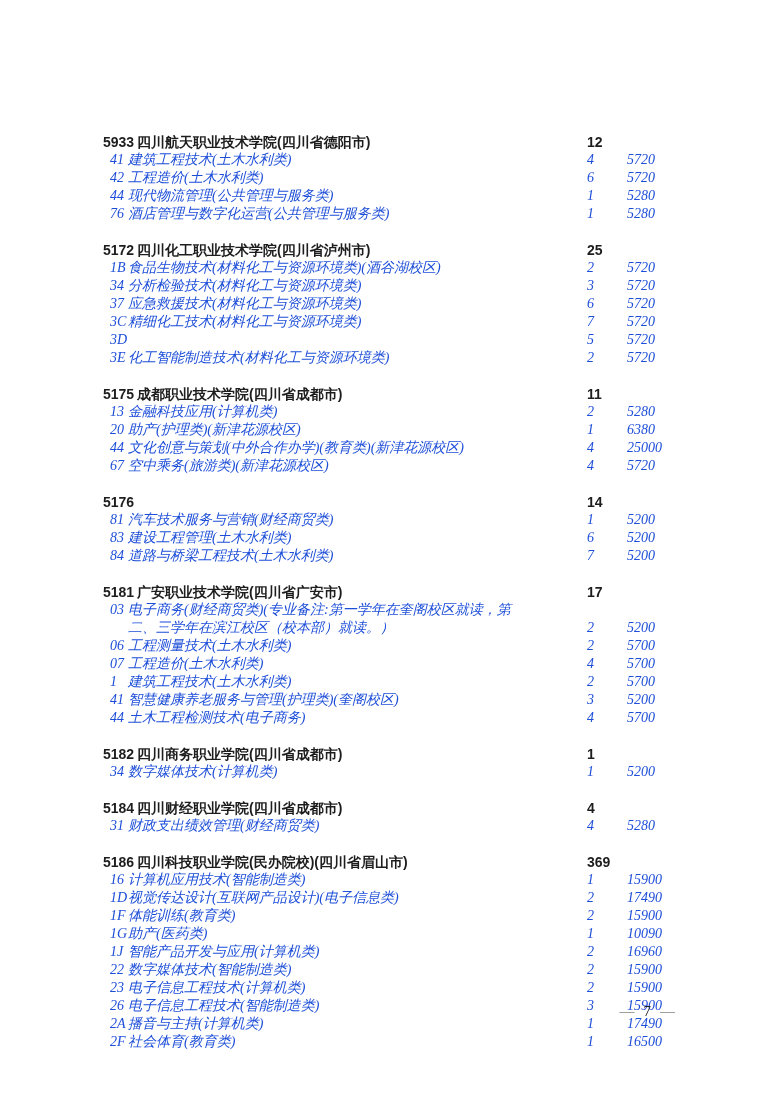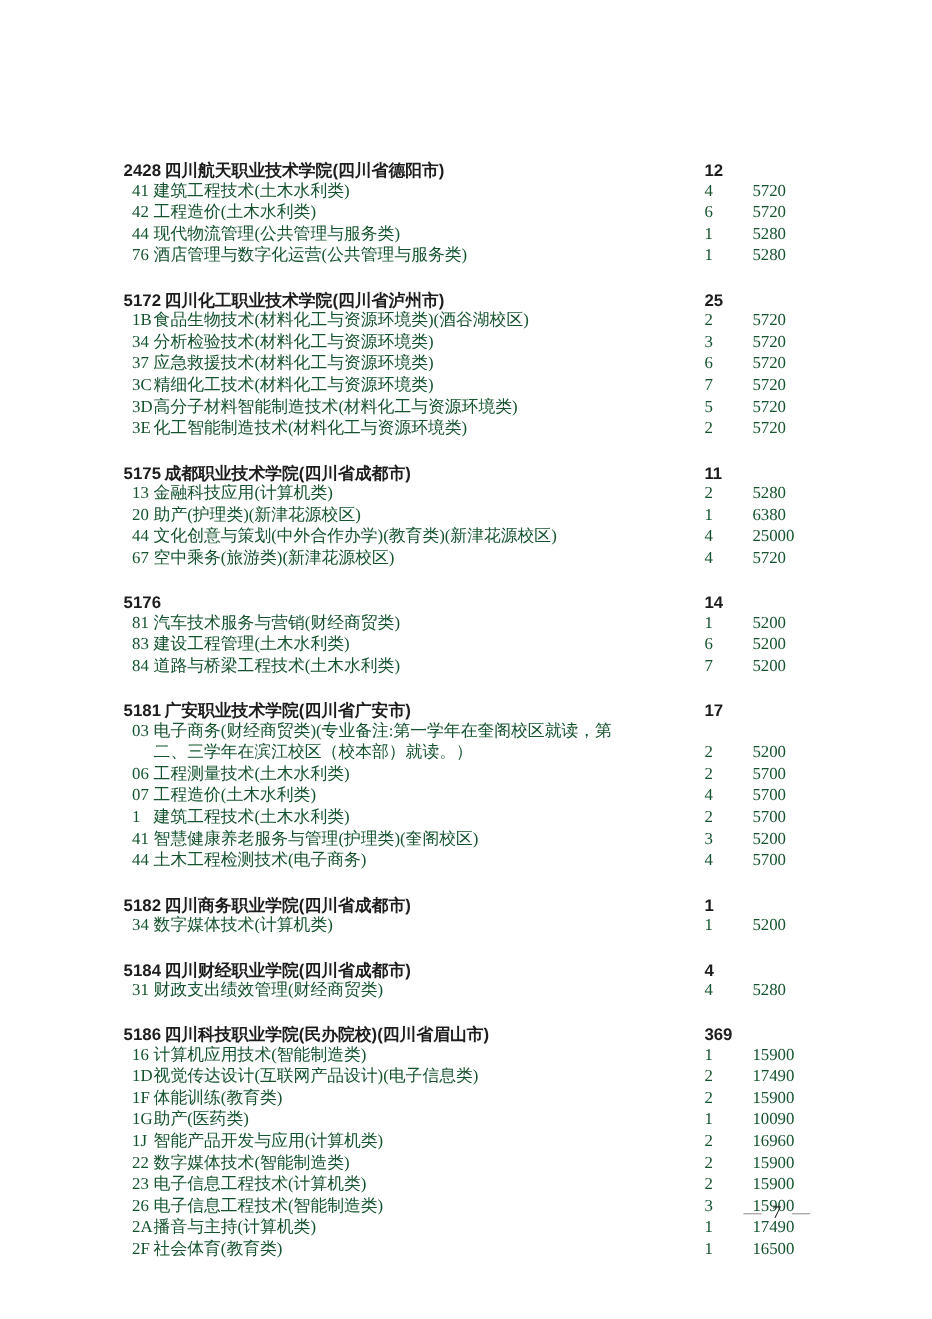--- a/index.html
+++ b/index.html
@@ -28,21 +28,22 @@
     font-weight:600;
     color:#1d1d1d;
   }
   .school-row .s-code { width:34px; align-self:flex-start; }
   .school-row .s-name { flex:0 1 auto; }
 
   
   .major-row {
     padding-left:7px;
     font-family:"Liberation Serif","DejaVu Serif",serif;
-    color:#14532d;
+    color:#1d4ed8;
+    font-style:italic;
   }
   .major-row .m-code { width:18px; align-self:flex-start; flex:0 0 auto; }
   .major-row .m-name { flex:0 1 auto; max-width:402px; }
 
   .count {
     margin-left:auto;
     width:40px;
     flex:0 0 auto;
     text-align:left;
   }
@@ -66,21 +67,21 @@
   }
   .page-footer .dash { color:#808080; }
   .page-footer .num { color:#222; }
 </style>
 </head>
 <body>
 
 <div class="content" id="school-list">
   <section class="school-block">
     <div class="row school-row">
-      <span class="s-code">2428</span>
+      <span class="s-code">5933</span>
       <span class="s-name">四川航天职业技术学院(四川省德阳市)</span>
       <span class="count">12</span>
       <span class="fee"></span>
     </div>
 
   <div class="row major-row">
     <span class="m-code">41</span>
     <span class="m-name">建筑工程技术(土木水利类)</span>
     <span class="count">4</span>
     <span class="fee">5720</span>
@@ -139,21 +140,20 @@
 
   <div class="row major-row">
     <span class="m-code">3C</span>
     <span class="m-name">精细化工技术(材料化工与资源环境类)</span>
     <span class="count">7</span>
     <span class="fee">5720</span>
   </div>
 
   <div class="row major-row">
     <span class="m-code">3D</span>
-    <span class="m-name">高分子材料智能制造技术(材料化工与资源环境类)</span>
     <span class="count">5</span>
     <span class="fee">5720</span>
   </div>
 
   <div class="row major-row">
     <span class="m-code">3E</span>
     <span class="m-name">化工智能制造技术(材料化工与资源环境类)</span>
     <span class="count">2</span>
     <span class="fee">5720</span>
   </div>

